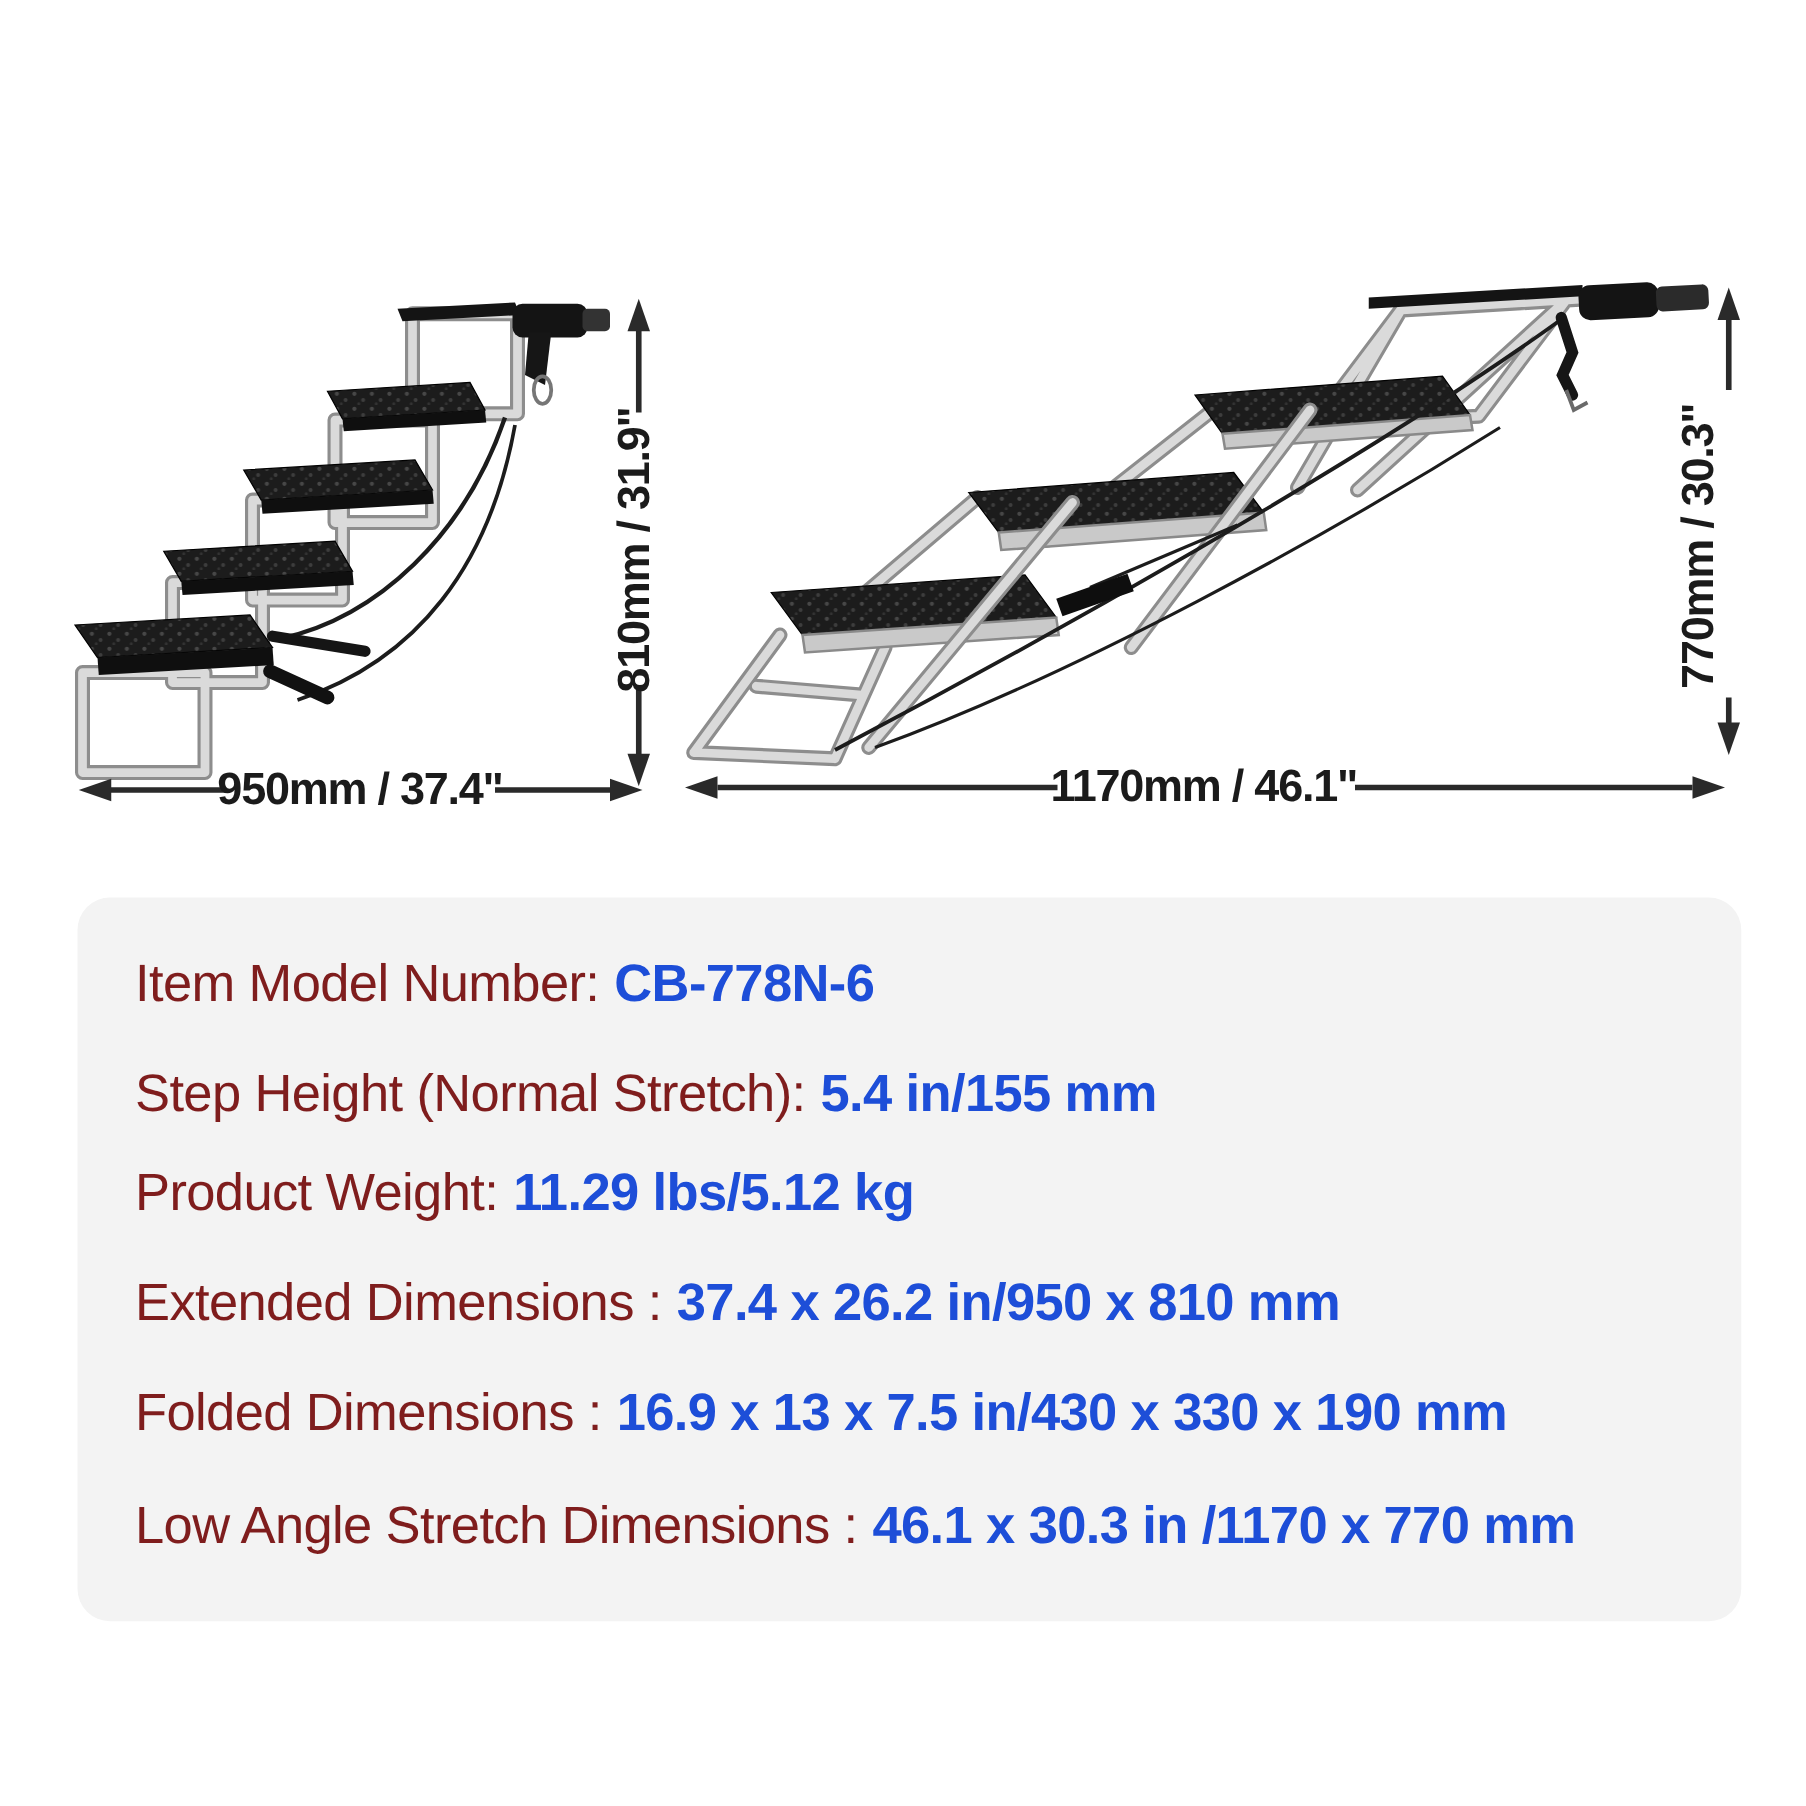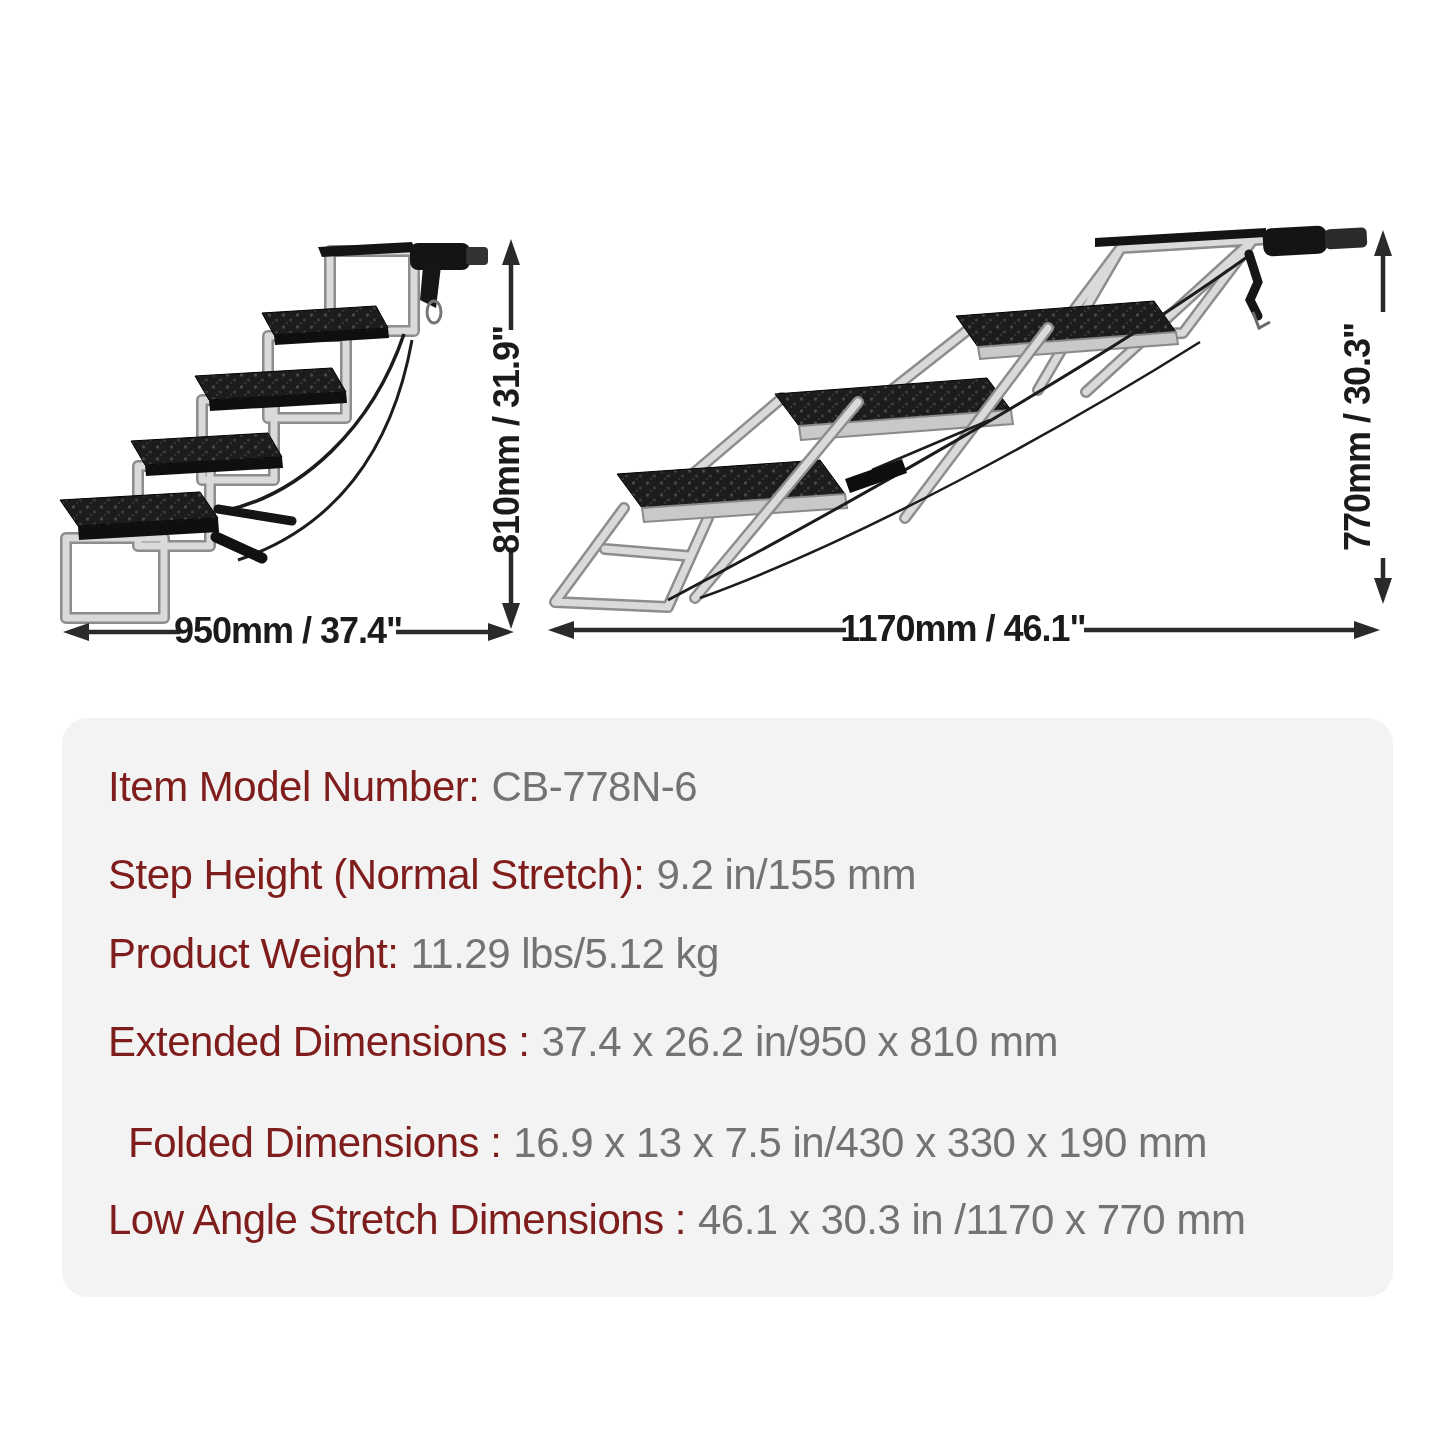--- a/index.html
+++ b/index.html
@@ -22,21 +22,21 @@
   .dim-label.vert{transform:translate(-50%,-50%) rotate(-90deg);}
   .spec-panel{
     position:absolute;left:62px;top:718px;width:1331px;height:579px;
     background:#f3f3f3;border-radius:26px;
   }
   .spec-row{
     position:absolute;left:46px;white-space:nowrap;
     font-size:42px;line-height:50px;letter-spacing:-0.5px;
   }
   .spec-row .label{color:#7f1d1d;margin-right:12px;}
-  .spec-row .value{color:#737373;font-weight:normal;}
+  .spec-row .value{color:#1d4ed8;font-weight:bold;}
 </style>
 </head>
 <body>
 
 <div class="stage">
 
   <svg class="diagram-layer" width="1445" height="1445" viewBox="0 0 1445 1445">
     <defs>
       <pattern id="treadp" width="14" height="12" patternUnits="userSpaceOnUse">
         <rect width="14" height="12" fill="#1c1c1c"></rect>
@@ -150,28 +150,28 @@
   <div class="dim-label vert" style="left:507px;top:440px;">810mm / 31.9"</div>
   <div class="dim-label" style="left:288px;top:631px;">950mm / 37.4"</div>
   <div class="dim-label vert" style="left:1358px;top:437px;">770mm / 30.3"</div>
   <div class="dim-label" style="left:963px;top:629px;">1170mm / 46.1"</div>
 
   <div class="spec-panel">
     <div class="spec-row" style="top:44px;">
       <span class="label">Item Model Number:</span><span class="value">CB-778N-6</span>
     </div>
     <div class="spec-row" style="top:132px;">
-      <span class="label">Step Height (Normal Stretch):</span><span class="value">9.2 in/155 mm</span>
+      <span class="label">Step Height (Normal Stretch):</span><span class="value">5.4 in/155 mm</span>
     </div>
     <div class="spec-row" style="top:211px;">
       <span class="label">Product Weight:</span><span class="value">11.29 lbs/5.12 kg</span>
     </div>
     <div class="spec-row" style="top:299px;">
       <span class="label">Extended Dimensions :</span><span class="value">37.4 x 26.2 in/950 x 810 mm</span>
     </div>
-    <div class="spec-row" style="top:400px;margin-left:20px;">
+    <div class="spec-row" style="top:387px;">
       <span class="label">Folded Dimensions :</span><span class="value">16.9 x 13 x 7.5 in/430 x 330 x 190 mm</span>
     </div>
     <div class="spec-row" style="top:477px;">
       <span class="label">Low Angle Stretch Dimensions :</span><span class="value">46.1 x 30.3 in /1170 x 770 mm</span>
     </div>
   </div>
 </div>
 
 </body></html>

